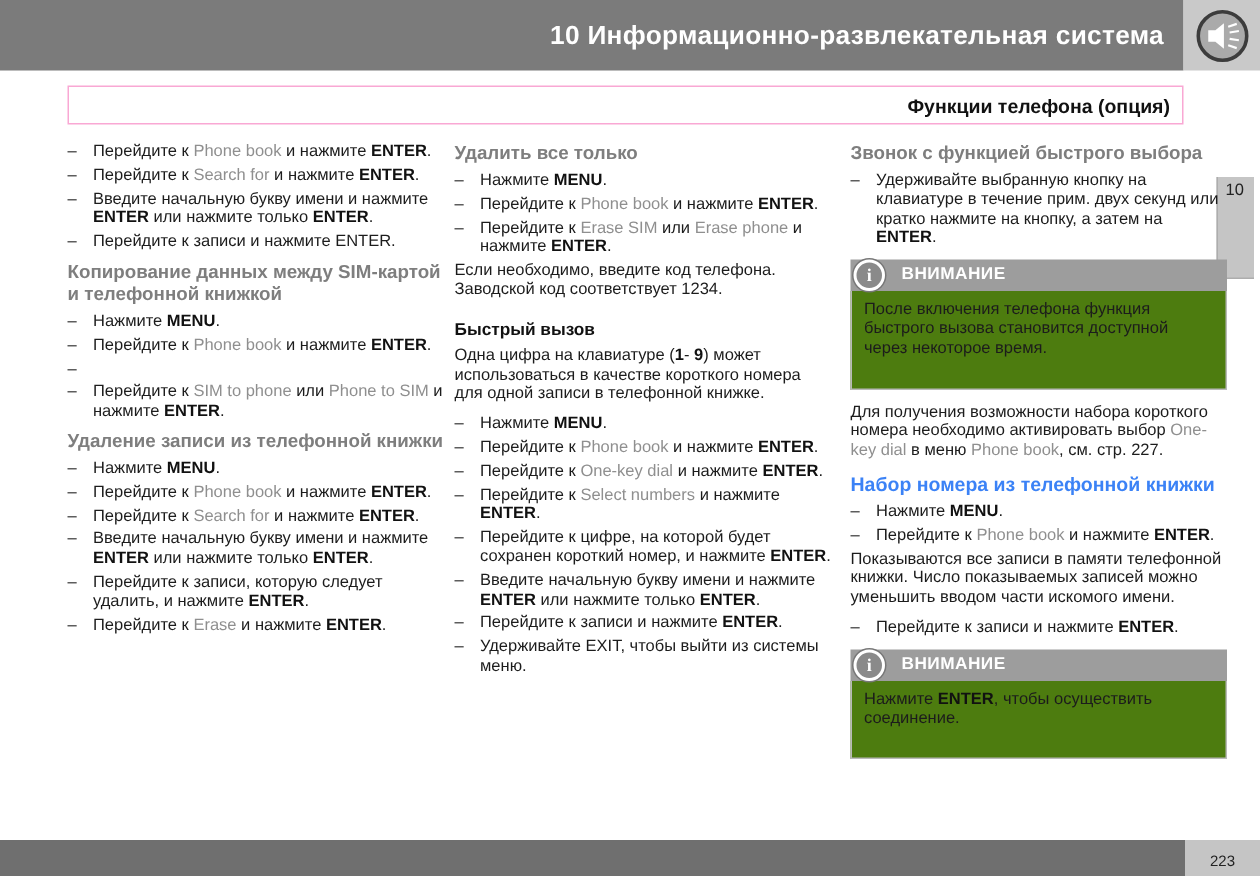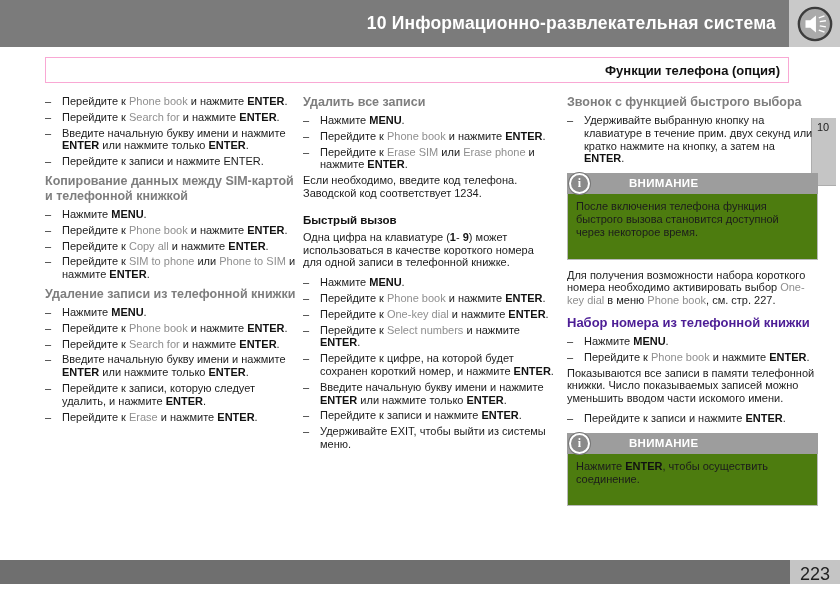--- a/index.html
+++ b/index.html
@@ -28,41 +28,41 @@
   
   .col{position:absolute;top:95px;width:251px;font-size:11px;line-height:12.8px;}
   .col1{left:45px}.col2{left:303px}.col3{left:567px}
   .col > :first-child{margin-top:0;}
 
   .block-bullet{display:flex;margin:0 0 3px 0;}
   .dash{width:17px;flex:none;}
   .h{font-weight:bold;}
   .h-gray{color:#7e7e7e;font-size:12.5px;line-height:15px;margin:6px 0 4px;}
   .h-black{color:#111;font-size:11.5px;line-height:14px;margin:13px 0 4px;}
-  .h-red{color:#4c1d95;font-size:13px;line-height:16px;margin:8px 0 4px;}
+  .h-red{color:#3b82f6;font-size:13px;line-height:16px;margin:8px 0 4px;}
   .para{margin:1px 0 7px;}
   .s-b{font-weight:bold;color:#111;}
   .s-m{color:#8f8f8f;}
 
   
   .attention{margin:8px 0 9px;}
   .att-hd{position:relative;background:#9d9d9d;height:21px;display:flex;align-items:center;
        padding-left:34px;box-sizing:border-box;}
-  .att-title{color:#fff;font-weight:bold;font-size:11.5px;letter-spacing:.3px;margin-left:28px;}
+  .att-title{color:#fff;font-weight:bold;font-size:11.5px;letter-spacing:.3px;}
   .att-icon{position:absolute;left:2px;top:0;width:17px;height:17px;border-radius:50%;
        background:#8a8a8a;border:2px solid #fff;box-shadow:0 0 0 1px #777;
        color:#fff;font-family:"Liberation Serif","DejaVu Serif",serif;font-weight:bold;
        font-size:12px;display:flex;align-items:center;justify-content:center;}
   .att-bd{border:1px solid #b9b9b9;border-top:none;padding:6px 8px 20px;background:#4d7c0f;}
 
   
   .footer-bar{position:absolute;left:0;top:560px;width:790px;height:28px;background:#6f6f6f;}
   .footer-page-block{position:absolute;left:790px;top:560px;width:50px;height:28px;background:#c5c5c5;
        display:flex;align-items:center;justify-content:center;}
-  .footer-page{font-size:18px;color:#222;}
+  .footer-page{font-size:10px;color:#222;}
   .footer-strip{position:absolute;left:0;top:588px;width:840px;height:4px;background:#d8d8d8;}
 </style>
 </head>
 <body>
 
 <div class="page">
 
   <div class="hdr">
     <span class="hdr-title">10 Информационно-развлекательная система</span>
   </div>
@@ -106,21 +106,20 @@
       <div class="block-bullet">
         <span class="dash">–</span>
         <span class="btxt"><span class="s-n">Нажмите </span><span class="s-b">MENU</span><span class="s-n">.</span></span>
       </div>
       <div class="block-bullet">
         <span class="dash">–</span>
         <span class="btxt"><span class="s-n">Перейдите к </span><span class="s-m">Phone book</span><span class="s-n"> и нажмите </span><span class="s-b">ENTER</span><span class="s-n">.</span></span>
       </div>
       <div class="block-bullet">
         <span class="dash">–</span>
-        <span class="btxt"><span class="s-n">Перейдите к </span><span class="s-m">Copy all</span><span class="s-n"> и нажмите </span><span class="s-b">ENTER</span><span class="s-n">.</span></span>
       </div>
       <div class="block-bullet">
         <span class="dash">–</span>
         <span class="btxt"><span class="s-n">Перейдите к </span><span class="s-m">SIM to phone</span><span class="s-n"> или </span><span class="s-m">Phone to SIM</span><span class="s-n"> и нажмите </span><span class="s-b">ENTER</span><span class="s-n">.</span></span>
       </div>
       <div class="h h-gray">Удаление записи из телефонной книжки</div>
       <div class="block-bullet">
         <span class="dash">–</span>
         <span class="btxt"><span class="s-n">Нажмите </span><span class="s-b">MENU</span><span class="s-n">.</span></span>
       </div>
@@ -139,21 +138,21 @@
       <div class="block-bullet">
         <span class="dash">–</span>
         <span class="btxt"><span class="s-n">Перейдите к записи, которую следует удалить, и нажмите </span><span class="s-b">ENTER</span><span class="s-n">.</span></span>
       </div>
       <div class="block-bullet">
         <span class="dash">–</span>
         <span class="btxt"><span class="s-n">Перейдите к </span><span class="s-m">Erase</span><span class="s-n"> и нажмите </span><span class="s-b">ENTER</span><span class="s-n">.</span></span>
       </div>
     </div>
   <div class="col col2">
-      <div class="h h-gray">Удалить все записи</div>
+      <div class="h h-gray">Удалить все только</div>
       <div class="block-bullet">
         <span class="dash">–</span>
         <span class="btxt"><span class="s-n">Нажмите </span><span class="s-b">MENU</span><span class="s-n">.</span></span>
       </div>
       <div class="block-bullet">
         <span class="dash">–</span>
         <span class="btxt"><span class="s-n">Перейдите к </span><span class="s-m">Phone book</span><span class="s-n"> и нажмите </span><span class="s-b">ENTER</span><span class="s-n">.</span></span>
       </div>
       <div class="block-bullet">
         <span class="dash">–</span>

